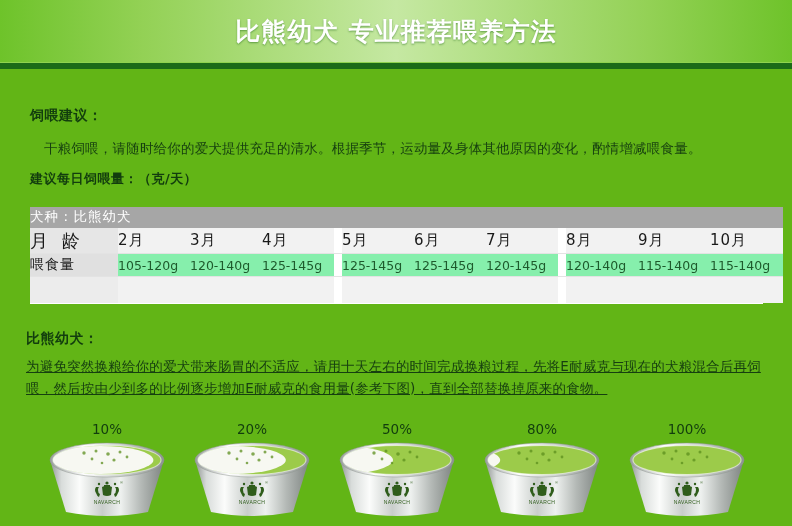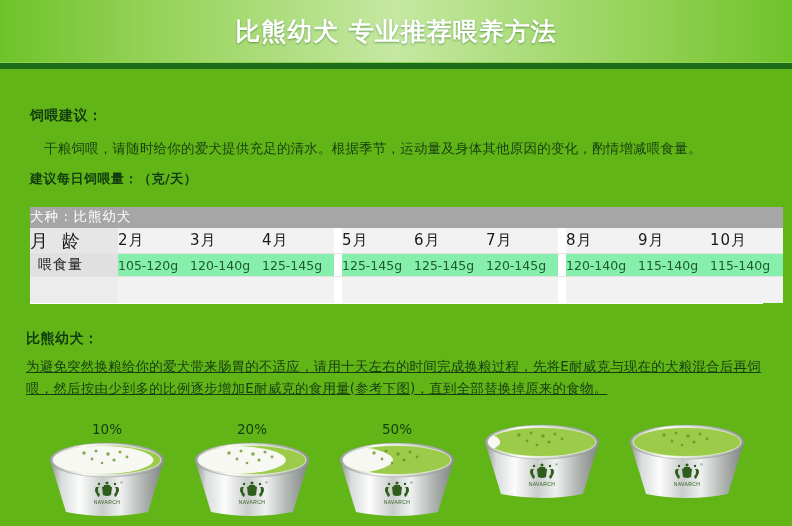--- a/index.html
+++ b/index.html
@@ -57,21 +57,21 @@
     background:#a6a6a6;color:#ffffff;font-size:13.5px;font-weight:normal;
     height:20px;letter-spacing:1px;border-bottom:1px solid #a6a6a6;
   }
   tr.month-row td{
     background:#f2f2f2;color:#1a1a1a;font-size:15px;height:25px;letter-spacing:1px;
   }
   tr.month-row td.rowhead{background:#e6e6e6;letter-spacing:4px;font-size:18px;}
   tr.amount-row td{
     background:#86efac;color:#1e5a2c;font-size:12.5px;height:22px;
   }
-  tr.amount-row td.rowhead{background:#e0e0e0;color:#1a1a1a;font-size:14px;letter-spacing:1px;padding-left:8px;}
+  tr.amount-row td.rowhead{background:#e0e0e0;color:#1a1a1a;font-size:14px;letter-spacing:1px;}
   tr.blank-row td{background:#f2f2f2;height:26px;border-bottom:none;}
   tr.blank-row td.rowhead{background:#ececec;}
   td.gap{background:#ffffff !important;border-bottom:none;width:8px;padding:0;}
 
   
   .bowls{
     position:absolute;left:0;top:420px;width:792px;height:106px;
   }
   .bowl-item{
     position:absolute;width:150px;text-align:center;top:0;
@@ -331,20 +331,21 @@
             <path d="M11 -5 q2 3 0 6 q-1 3 -3 4 l-1 -3 q2 -1 2 -4 q0 -2 -1 -3 z"></path>
             <circle cx="-8" cy="-8" r="1.2"></circle>
             <circle cx="8" cy="-8" r="1.2"></circle>
             <text x="0" y="12" font-size="5" font-family="Liberation Sans, sans-serif" text-anchor="middle" fill="#2f5d1b" letter-spacing="0.4">NAVARCH</text>
             <text x="13" y="-8" font-size="4" font-family="Liberation Sans, sans-serif" fill="#2f5d1b">®</text>
           </g>
         </svg>
       </div>
     </div>
     <div class="bowl-item" style="left: 467px;">
+      <span class="bowl-pct">80%</span>
       <div class="bowl-fig">
         <svg class="bowl-svg" width="150" height="86" viewBox="0 0 150 86">
           <defs>
             <linearGradient id="bodyb3" x1="0" y1="0" x2="1" y2="0">
               <stop offset="0%" stop-color="#8f9492"></stop>
               <stop offset="10%" stop-color="#d8dcda"></stop>
               <stop offset="26%" stop-color="#fbfcfb"></stop>
               <stop offset="46%" stop-color="#c9cecb"></stop>
               <stop offset="62%" stop-color="#eef1ef"></stop>
               <stop offset="80%" stop-color="#b4b9b6"></stop>
@@ -386,20 +387,21 @@
             <path d="M11 -5 q2 3 0 6 q-1 3 -3 4 l-1 -3 q2 -1 2 -4 q0 -2 -1 -3 z"></path>
             <circle cx="-8" cy="-8" r="1.2"></circle>
             <circle cx="8" cy="-8" r="1.2"></circle>
             <text x="0" y="12" font-size="5" font-family="Liberation Sans, sans-serif" text-anchor="middle" fill="#2f5d1b" letter-spacing="0.4">NAVARCH</text>
             <text x="13" y="-8" font-size="4" font-family="Liberation Sans, sans-serif" fill="#2f5d1b">®</text>
           </g>
         </svg>
       </div>
     </div>
     <div class="bowl-item" style="left: 612px;">
+      <span class="bowl-pct">100%</span>
       <div class="bowl-fig">
         <svg class="bowl-svg" width="150" height="86" viewBox="0 0 150 86">
           <defs>
             <linearGradient id="bodyb4" x1="0" y1="0" x2="1" y2="0">
               <stop offset="0%" stop-color="#8f9492"></stop>
               <stop offset="10%" stop-color="#d8dcda"></stop>
               <stop offset="26%" stop-color="#fbfcfb"></stop>
               <stop offset="46%" stop-color="#c9cecb"></stop>
               <stop offset="62%" stop-color="#eef1ef"></stop>
               <stop offset="80%" stop-color="#b4b9b6"></stop>

